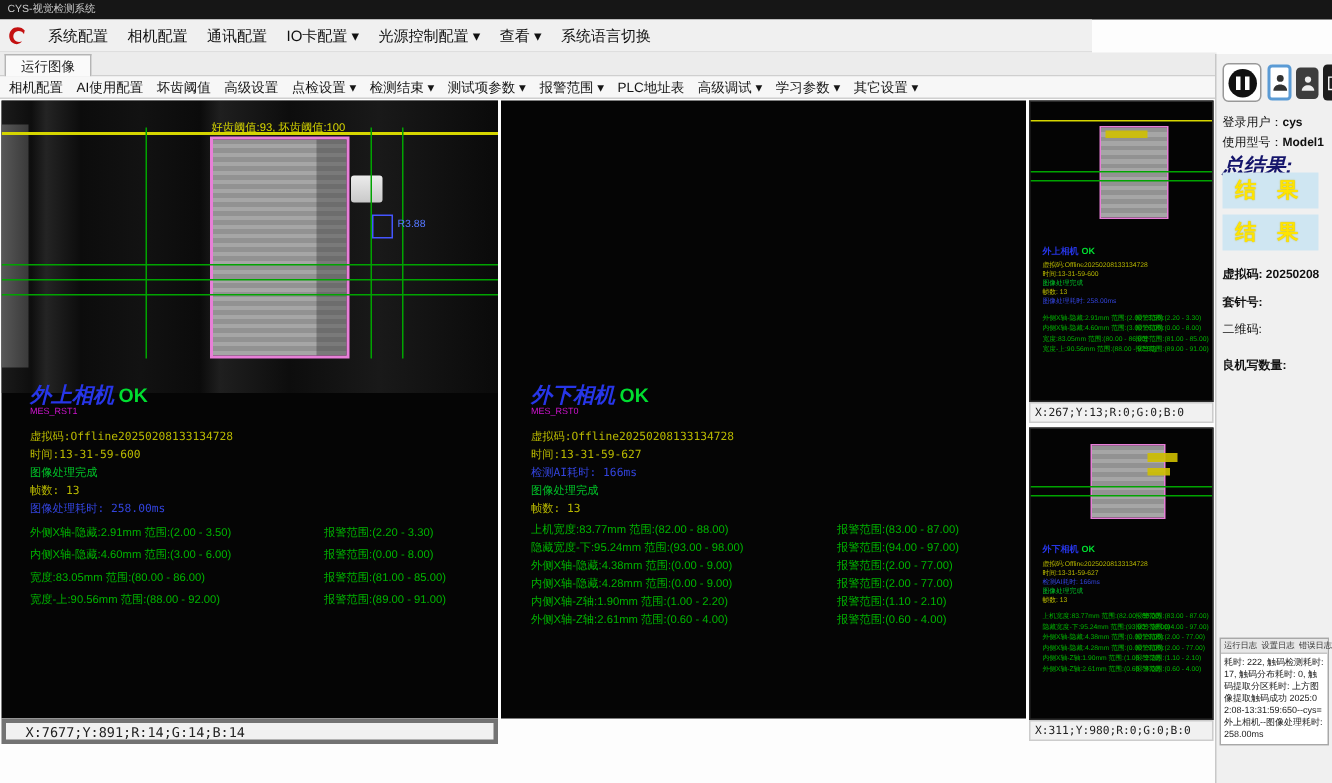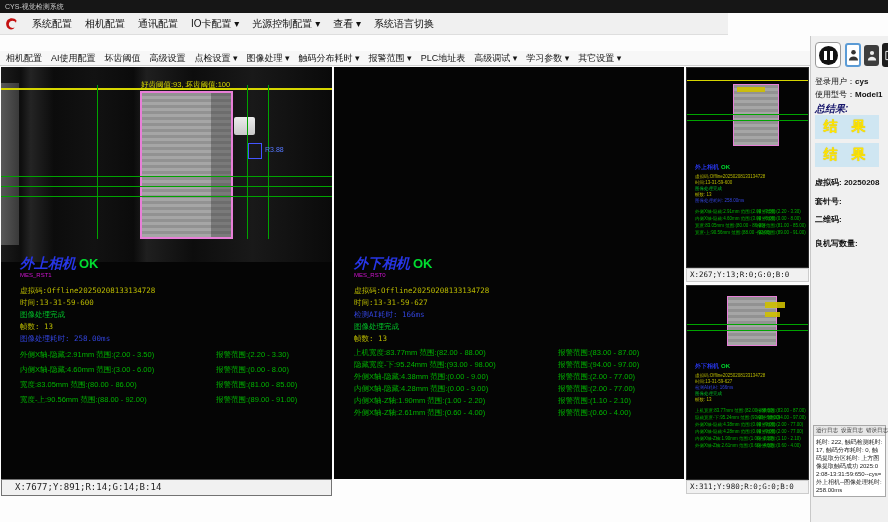--- a/index.html
+++ b/index.html
@@ -22,21 +22,21 @@
     background:#fafafa; border:1px solid #b5b5b5; border-bottom:none;
     font-size:9px; text-align:center; line-height:14px; color:#222; }
   .toolbar { position:absolute; left:0; top:51px; width:811px; height:15px;
     background:#f7f7f7; border-bottom:1px solid #d0d0d0; display:flex; align-items:center; gap:9px; padding-left:6px; }
   .tool-item { font-size:9px; color:#151515; white-space:nowrap; }
 
   
   .panel { position:absolute; background:#050505; overflow:hidden;padding-left:41px; }
   .cam-left  { left:1px;   top:67px; width:331px; height:412px; }
   .cam-right { left:334px; top:67px; width:350px; height:412px; }
-  .pfoot { position:absolute; background:#f1f1f1; border:1px solid #737373;
+  .pfoot { position:absolute; background:#f1f1f1; border:3px solid #737373;
     font-family:"DejaVu Sans Mono", monospace; font-size:9px; color:#222; line-height:15px; padding-left:13px; }
   .foot-l { left:1px; top:479px; width:331px; height:17px; }
   .foot-r { left:334px; top:479px; width:350px; height:17px; }
 
   .imgarea { position:absolute; left:0; top:0; width:100%; height:195px; overflow:hidden; }
   .bg-l { background:linear-gradient(90deg,#1b1b1b 0%,#0e0e0e 6%,#242424 9%,#0c0c0c 16%,#121212 28%,#0b0b0b 40%,#1f1f1f 44%,#0d0d0d 58%,#191919 76%,#0a0a0a 100%); }
   .bg-r { background:linear-gradient(90deg,#101010 0%,#1c1c1c 8%,#0b0b0b 20%,#181818 34%,#0a0a0a 44%,#161616 60%,#090909 72%,#141414 86%,#080808 100%); }
   .grayband { position:absolute; left:0; top:16px; width:18px; height:162px;
     background:linear-gradient(90deg,#585858,#3a3a3a); }
   .yline { position:absolute; height:2px; background:#d6d600; }
@@ -88,21 +88,21 @@
     background:#f0f0f0; border-left:1px solid #c8c8c8; overflow:hidden; }
   .btn { position:absolute; display:flex; align-items:center; justify-content:center; cursor:pointer; }
   .btn-pause { left:4px; top:6px; width:26px; height:26px; background:#fff; border:1px solid #999; border-radius:4px; }
   .pause-circle { width:19px; height:19px; background:#111; border-radius:50%; display:flex; align-items:center; justify-content:center; gap:3px; }
   .pause-circle i { display:block; width:3px; height:9px; background:#fff; }
   .btn-user { left:34px; top:7px; width:16px; height:24px; background:#fff; border:2px solid #5b9bd5; border-radius:3px; }
   .btn-operator { left:53px; top:9px; width:15px; height:21px; background:#3d3d3d; border-radius:3px; }
   .btn-exit { left:71px; top:7px; width:14px; height:24px; background:#1d1d1d; border-radius:3px; }
   .kv { position:absolute; left:4px; font-size:8px; color:#111; white-space:nowrap; }
   .kv b { font-weight:bold; }
-  .total-label { position:absolute; left:4px; top:66px; font-size:10px; font-weight:bold; font-style:italic; color:#15156b; }
+  .total-label { position:absolute; left:4px; top:66px; font-size:14px; font-weight:bold; font-style:italic; color:#15156b; }
   .resbox { position:absolute; left:4px; width:64px; height:24px; background:#cfe6f2;
     color:#ffe400; font-weight:bold; font-size:14px; letter-spacing:5px;
     display:flex; align-items:center; justify-content:center; text-shadow:0 0 1px #bfae00; }
   .logbox { position:absolute; left:2px; top:389px; width:73px; height:72px;
     background:#ffffff; border:1px solid #a8a8a8; }
   .logtabs { display:flex; gap:3px; background:#e7e7e7; border-bottom:1px solid #c5c5c5; padding:1px 2px; }
   .logtabs span { font-size:5.5px; color:#333; white-space:nowrap; }
   .logbody { font-size:6px; line-height:8px; color:#222; padding:2px; word-break:break-all; }
 
   
@@ -131,31 +131,34 @@
     <span class="menu-item">系统配置</span>
         <span class="menu-item">相机配置</span>
         <span class="menu-item">通讯配置</span>
         <span class="menu-item">IO卡配置 ▾</span>
         <span class="menu-item">光源控制配置 ▾</span>
         <span class="menu-item">查看 ▾</span>
         <span class="menu-item">系统语言切换</span>
       </div>
   </div>
 
+  <div class="tabrow">
+    <div class="tab-active">运行图像</div>
+  </div>
 
   <div class="toolbar">
     <div style="display:flex;gap:9px">
 
     <span class="tool-item">相机配置</span>
         <span class="tool-item">AI使用配置</span>
         <span class="tool-item">坏齿阈值</span>
         <span class="tool-item">高级设置</span>
         <span class="tool-item">点检设置 ▾</span>
-        <span class="tool-item">图像处理 ▾</span>
-        <span class="tool-item">触码分布耗时 ▾</span>
+        <span class="tool-item">检测结束 ▾</span>
+        <span class="tool-item">测试项参数 ▾</span>
         <span class="tool-item">报警范围 ▾</span>
         <span class="tool-item">PLC地址表</span>
         <span class="tool-item">高级调试 ▾</span>
         <span class="tool-item">学习参数 ▾</span>
         <span class="tool-item">其它设置 ▾</span>
       </div>
   </div>
 
   <div class="panel cam-left">
     <div class="imgarea bg-l">
@@ -380,21 +383,21 @@
     <div class="total-label">总结果:</div>
     <div class="resbox" style="top:79px">结 果</div>
     <div class="resbox" style="top:107px">结 果</div>
 
     <div class="kv" style="top:141px;font-weight:bold">
       <span>虚拟码:</span> <span>20250208</span>
     </div>
     <div class="kv" style="top:160px;font-weight:bold">
       <span>套针号:</span> <span></span>
     </div>
-    <div class="kv" style="top:178px;font-weight:bold">
+    <div class="kv" style="top:178px;font-weight:normal">
       <span>二维码:</span> <span></span>
     </div>
     <div class="kv" style="top:202px;font-weight:bold">
       <span>良机写数量:</span> <span></span>
     </div>
 
     <div class="logbox">
       <div class="logtabs">
 
       <span>运行日志</span>

